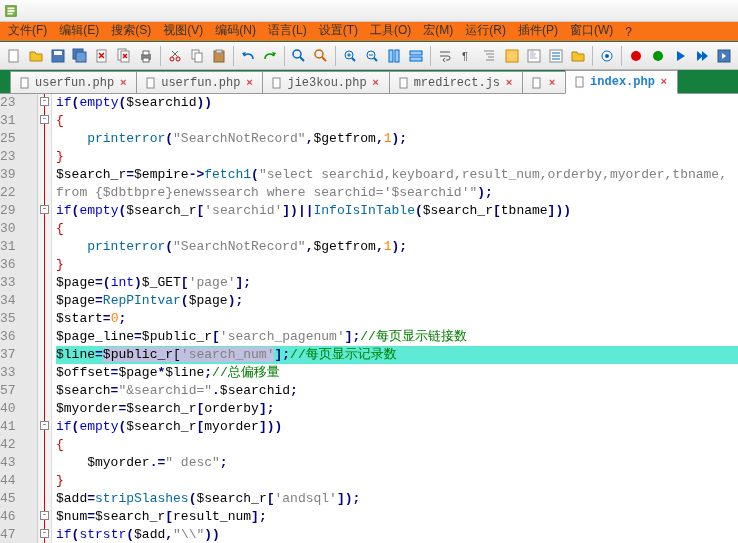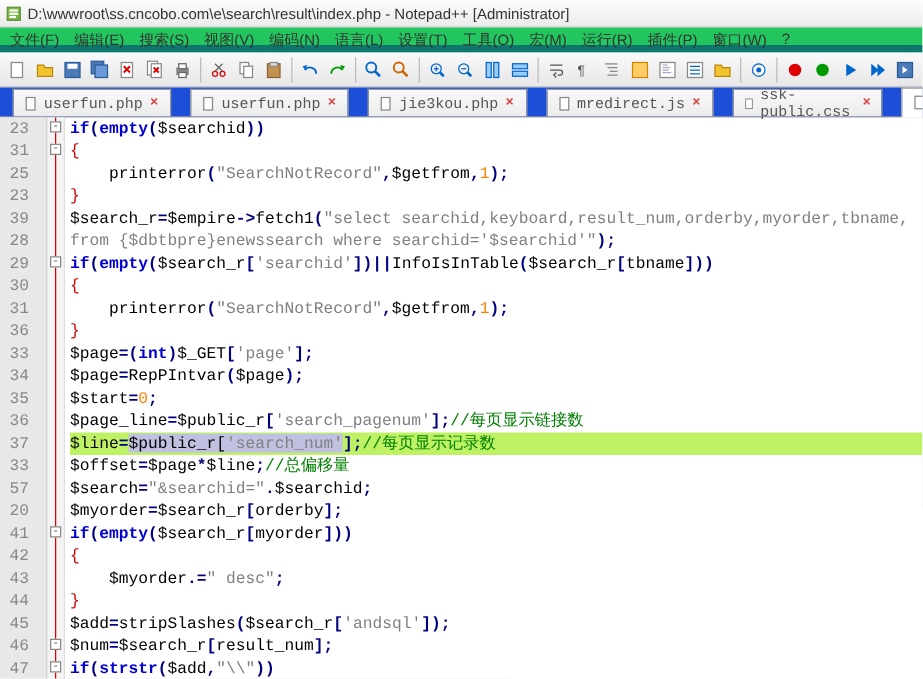--- a/index.html
+++ b/index.html
@@ -1,57 +1,56 @@
 <!DOCTYPE html>
 <html><head>
 <meta charset="utf-8">
 <style>
 *{margin:0;padding:0;box-sizing:border-box}
 body{font-family:"Microsoft YaHei",Arial,sans-serif;font-size:12px;background:#f0f0f0;width:738px;height:543px;overflow:hidden}
 .titlebar{height:22px;background:linear-gradient(#fdfdfd,#ebebeb);border-bottom:1px solid #ccc;display:flex;align-items:center;padding-left:4px;gap:4px}
 .titlebar-icon{width:14px;height:14px}
 .titlebar-text{font-size:12px;color:#333}
-.menubar{height:20px;background:#22c55e;border-bottom:6px solid #0f766e;display:flex;align-items:flex-start;padding-left:2px}
+.menubar{height:20px;background:#f97316;border-bottom:1px solid #0f766e;display:flex;align-items:flex-end;padding-left:2px}
 .menu-item{padding:2px 6px;color:#333;font-size:12px}
 .toolbar{height:28px;background:linear-gradient(#fafafa,#e6e6e6);border-bottom:1px solid #b9b9b9;display:flex;align-items:center;padding:0 4px;gap:2px}
 .tb-btn{width:22px;height:22px;display:flex;align-items:center;justify-content:center;border:1px solid transparent;border-radius:2px}
 .tb-sep{width:1px;height:20px;background:#bbb;margin:0 2px}
-.tabbar{height:24px;background:#1d4ed8;border-bottom:1px solid #999;display:flex;align-items:flex-end;padding-left:10px;gap:16px}
+.tabbar{height:24px;background:#15803d;border-bottom:1px solid #999;display:flex;align-items:flex-end;padding-left:10px;gap:0}
 .tab{height:22px;padding:0 8px;background:linear-gradient(#f9f9f9,#ececec);border:1px solid #999;border-bottom:none;display:flex;align-items:center;gap:4px;font-family:"Courier New",monospace;font-size:12px;color:#555;margin-right:-1px;position:relative}
 .tab.active{background:#fff;color:#2080d0;font-weight:bold;z-index:2;height:24px;border-bottom:1px solid #fff;margin-bottom:-1px}
 .tab-close{width:10px;height:10px;display:inline-flex;align-items:center;justify-content:center;color:#d44;font-size:11px;font-weight:bold}
 .editor{display:flex;height:calc(543px - 22px - 20px - 28px - 24px);background:#fff;font-family:"Courier New",monospace;font-size:13px}
-.gutter{width:38px;background:#e8e8e8;border-right:1px solid #ccc;text-align:center;padding-right:6px;color:#888;line-height:18px;user-select:none}
+.gutter{width:38px;background:#e8e8e8;border-right:1px solid #ccc;text-align:left;padding-right:6px;color:#888;line-height:18px;user-select:none}
 .fold{width:14px;background:#f4f4f4;border-right:1px solid #ddd;position:relative}
 .fold-line{position:absolute;left:6px;top:0;bottom:0;width:1px;background:#d00}
 .fold-box{position:absolute;left:2px;width:9px;height:9px;background:#fff;border:1px solid #888;font-size:9px;line-height:7px;text-align:center;color:#555}
 .code{flex:1;line-height:18px;white-space:pre;padding-left:4px;overflow:hidden}
 .line{height:18px}
-.line.hl{background:#bef264}
-.kw{color:#0000d0;font-weight:bold}
-.fn{color:#000000}
+.line.hl{background:#5eead4}
+.kw{color:#0000d0;font-weight:normal}
+.fn{color:#0369a1}
 .str{color:#808080}
 .var{color:#000}
 .num{color:#ff8000}
 .op{color:#000080;font-weight:bold}
 .br{color:#d00000}
 .cm{color:#008000}
 .sel{background:#c0c0e0}
 </style>
 </head>
 <body>
 
 <div class="titlebar">
   <svg class="titlebar-icon" viewBox="0 0 16 16">
       <rect x="2" y="2" width="12" height="12" fill="#7cb342" stroke="#558b2f"></rect>
       <rect x="4" y="4" width="8" height="2" fill="#fff"></rect>
       <rect x="4" y="7" width="8" height="2" fill="#fff"></rect>
       <rect x="4" y="10" width="6" height="2" fill="#fff"></rect>
     </svg>
-  <span class="titlebar-text">D:\wwwroot\ss.cncobo.com\e\search\result\index.php - Notepad++  [Administrator]</span>
 </div>
 
 <div class="menubar">
   <span class="menu-item">文件(F)</span>
   <span class="menu-item">编辑(E)</span>
   <span class="menu-item">搜索(S)</span>
   <span class="menu-item">视图(V)</span>
   <span class="menu-item">编码(N)</span>
   <span class="menu-item">语言(L)</span>
   <span class="menu-item">设置(T)</span>
@@ -281,52 +280,51 @@
       <svg width="12" height="12" viewBox="0 0 12 12">
         <rect x="2" y="1" width="7" height="10" fill="#fff" stroke="#888"></rect>
       </svg>
       <span>mredirect.js</span>
       <span class="tab-close">×</span>
     </div>
   <div class="tab">
       <svg width="12" height="12" viewBox="0 0 12 12">
         <rect x="2" y="1" width="7" height="10" fill="#fff" stroke="#888"></rect>
       </svg>
-      <span>ssk-public.css</span>
       <span class="tab-close">×</span>
     </div>
   <div class="tab active">
       <svg width="12" height="12" viewBox="0 0 12 12">
         <rect x="2" y="1" width="7" height="10" fill="#fff" stroke="#888"></rect>
       </svg>
       <span>index.php</span>
       <span class="tab-close">×</span>
     </div>
 </div>
 
 <div class="editor">
   <div class="gutter" id="gutter">
       <div>23</div>
       <div>31</div>
       <div>25</div>
       <div>23</div>
       <div>39</div>
-      <div>28</div>
+      <div>22</div>
       <div>29</div>
       <div>30</div>
       <div>31</div>
       <div>36</div>
       <div>33</div>
       <div>34</div>
       <div>35</div>
       <div>36</div>
       <div>37</div>
       <div>33</div>
       <div>57</div>
-      <div>20</div>
+      <div>40</div>
       <div>41</div>
       <div>42</div>
       <div>43</div>
       <div>44</div>
       <div>45</div>
       <div>46</div>
       <div>47</div>
     </div>
   <div class="fold">
     <div class="fold-line"></div>

